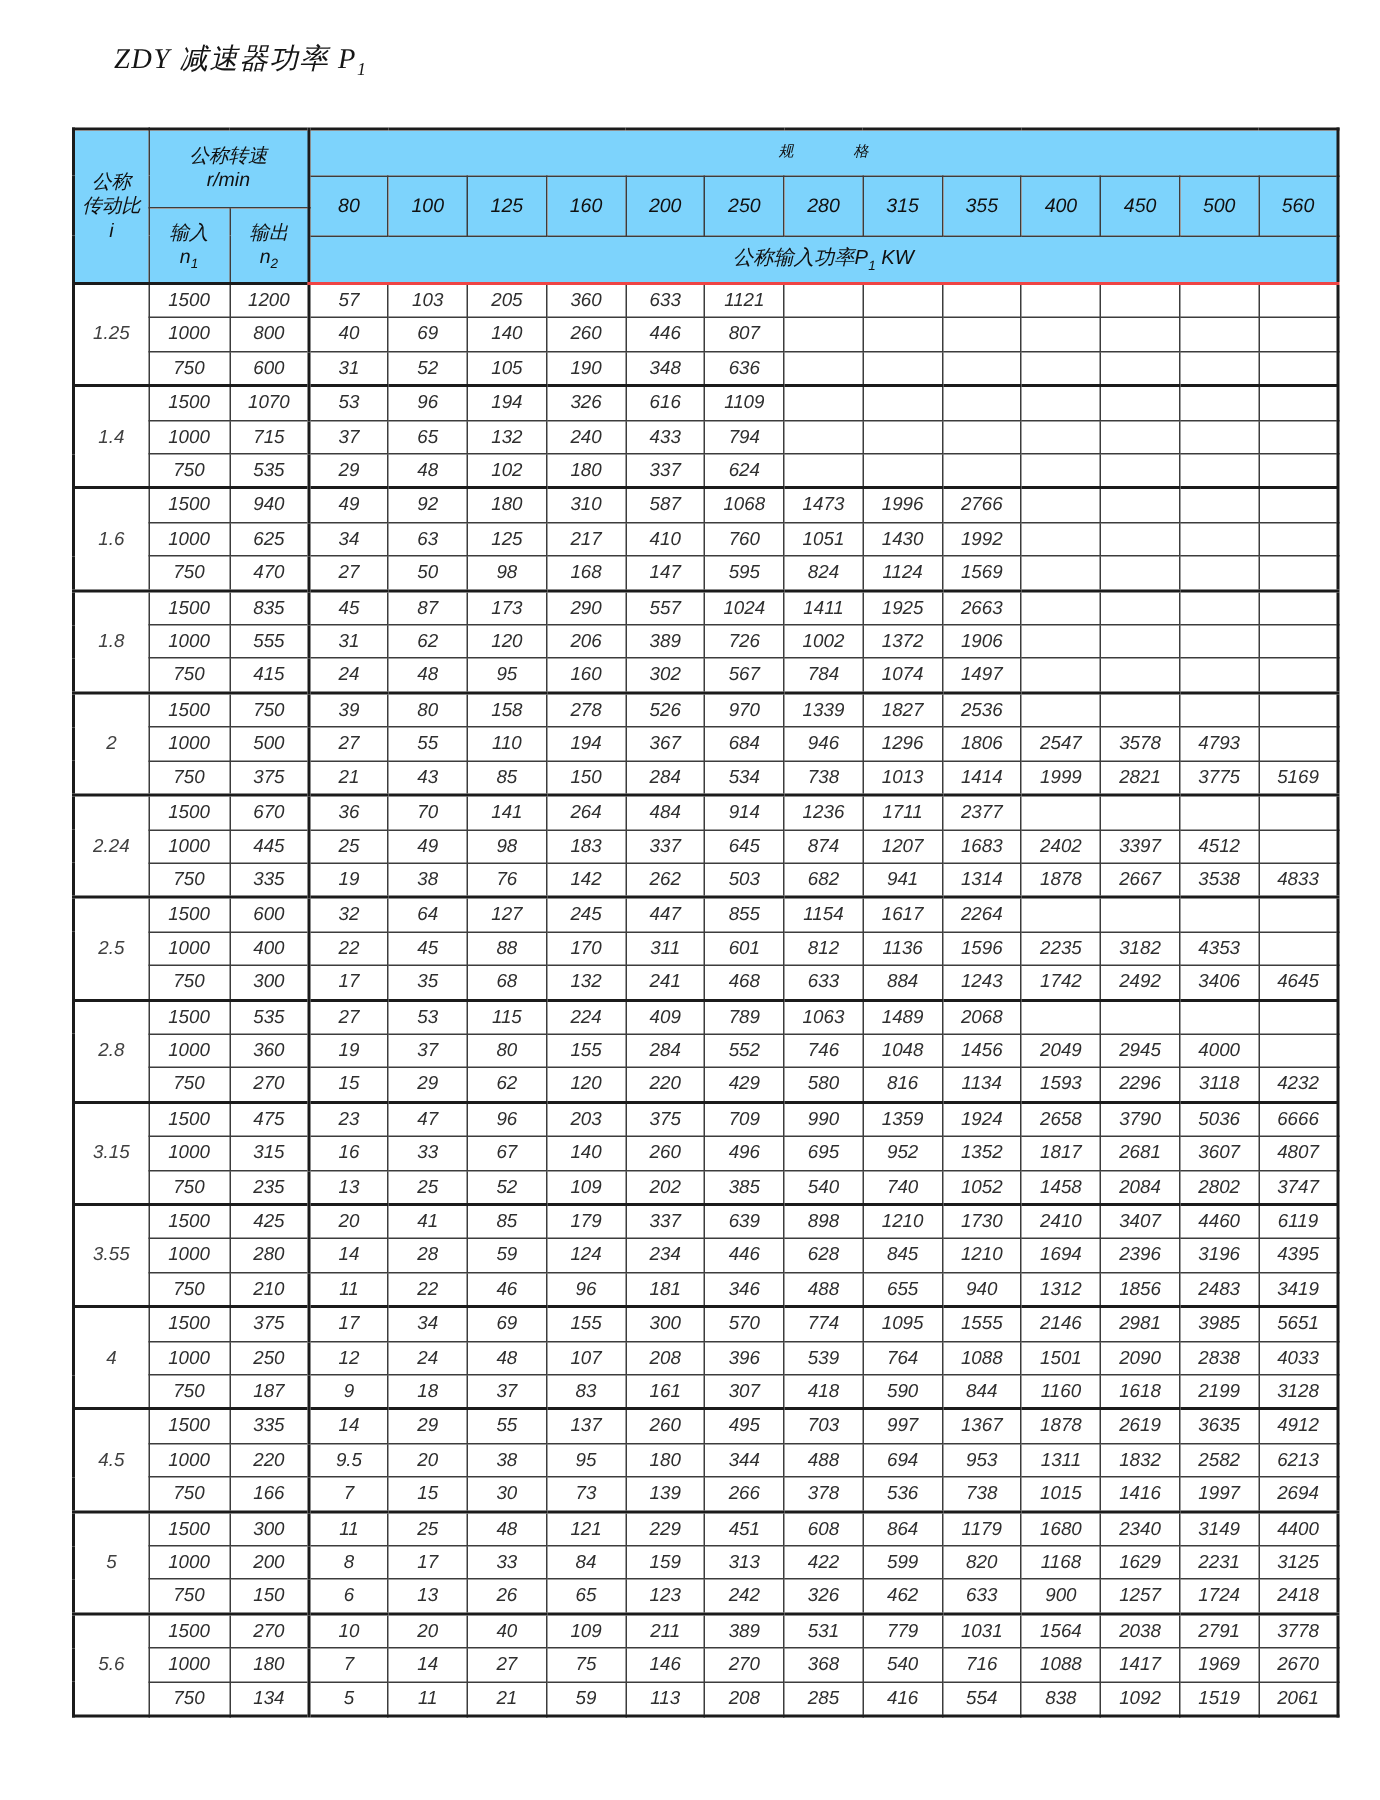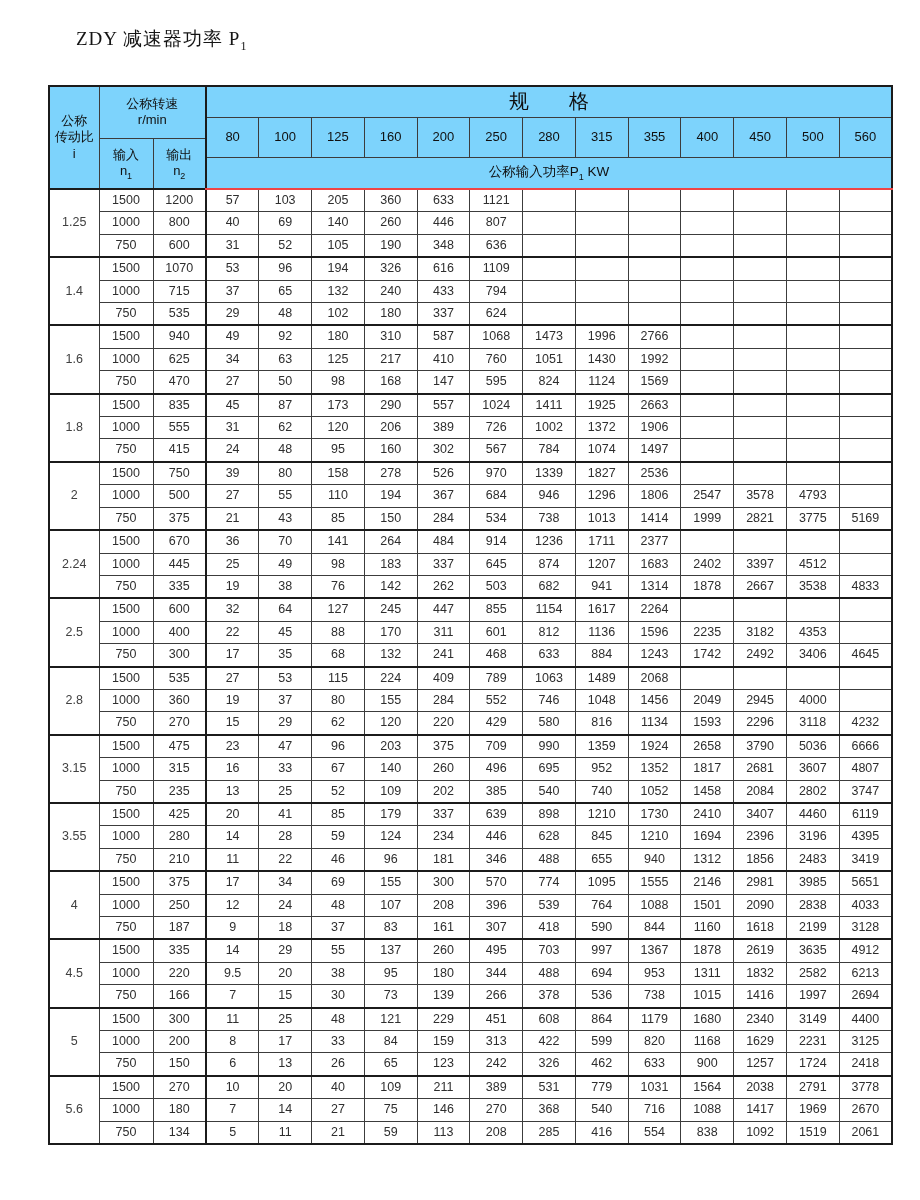--- a/index.html
+++ b/index.html
@@ -1,21 +1,21 @@
 <!DOCTYPE html>
 <html><head>
 <meta charset="utf-8">
 <style>
   html,body{margin:0;padding:0;}
   body{
     width:920px;height:1200px;background:#ffffff;
     font-family:"Liberation Sans", sans-serif;
     -webkit-font-smoothing:antialiased;
   }
-  .sheet{position:relative;width:920px;height:1200px;background:#ffffff;overflow:hidden;}
+  .sheet{position:relative;width:920px;height:1200px;background:#ffffff;overflow:hidden;font-style:italic;}
 
   .doc-title{
     position:absolute;left:76px;top:26px;
     font-family:"Liberation Serif", serif;
     font-size:19px;color:#151515;letter-spacing:1px;white-space:nowrap;
   }
   .doc-title sub{font-size:12px;}
 
   table.power-table{
     position:absolute;left:48px;top:85px;width:845px;
@@ -34,21 +34,21 @@
 
   thead th{
     background:#7dd3fc;
     font-weight:normal;color:#101010;font-size:13px;line-height:1.25;
   }
   tr.h1{height:31px;}
   tr.h2{height:21px;}
   tr.h3{height:19px;}
   tr.h4{height:32px;}
 
-  th.spec-header{letter-spacing:40px;text-indent:40px;font-size:20px;text-align:center;}
+  th.spec-header{letter-spacing:40px;text-indent:40px;font-size:10px;text-align:center;}
   th.size{font-size:13px;}
   th.power-row-header{font-size:13.5px;}
   th sub, td sub{font-size:9px;line-height:0;}
 
   tbody td{
     height:21.4px;line-height:21.4px;
     font-size:12.5px;color:#2e2e2e;background:#ffffff;
   }
   td.ratio-cell{font-size:12.5px;color:#404040;}
 

